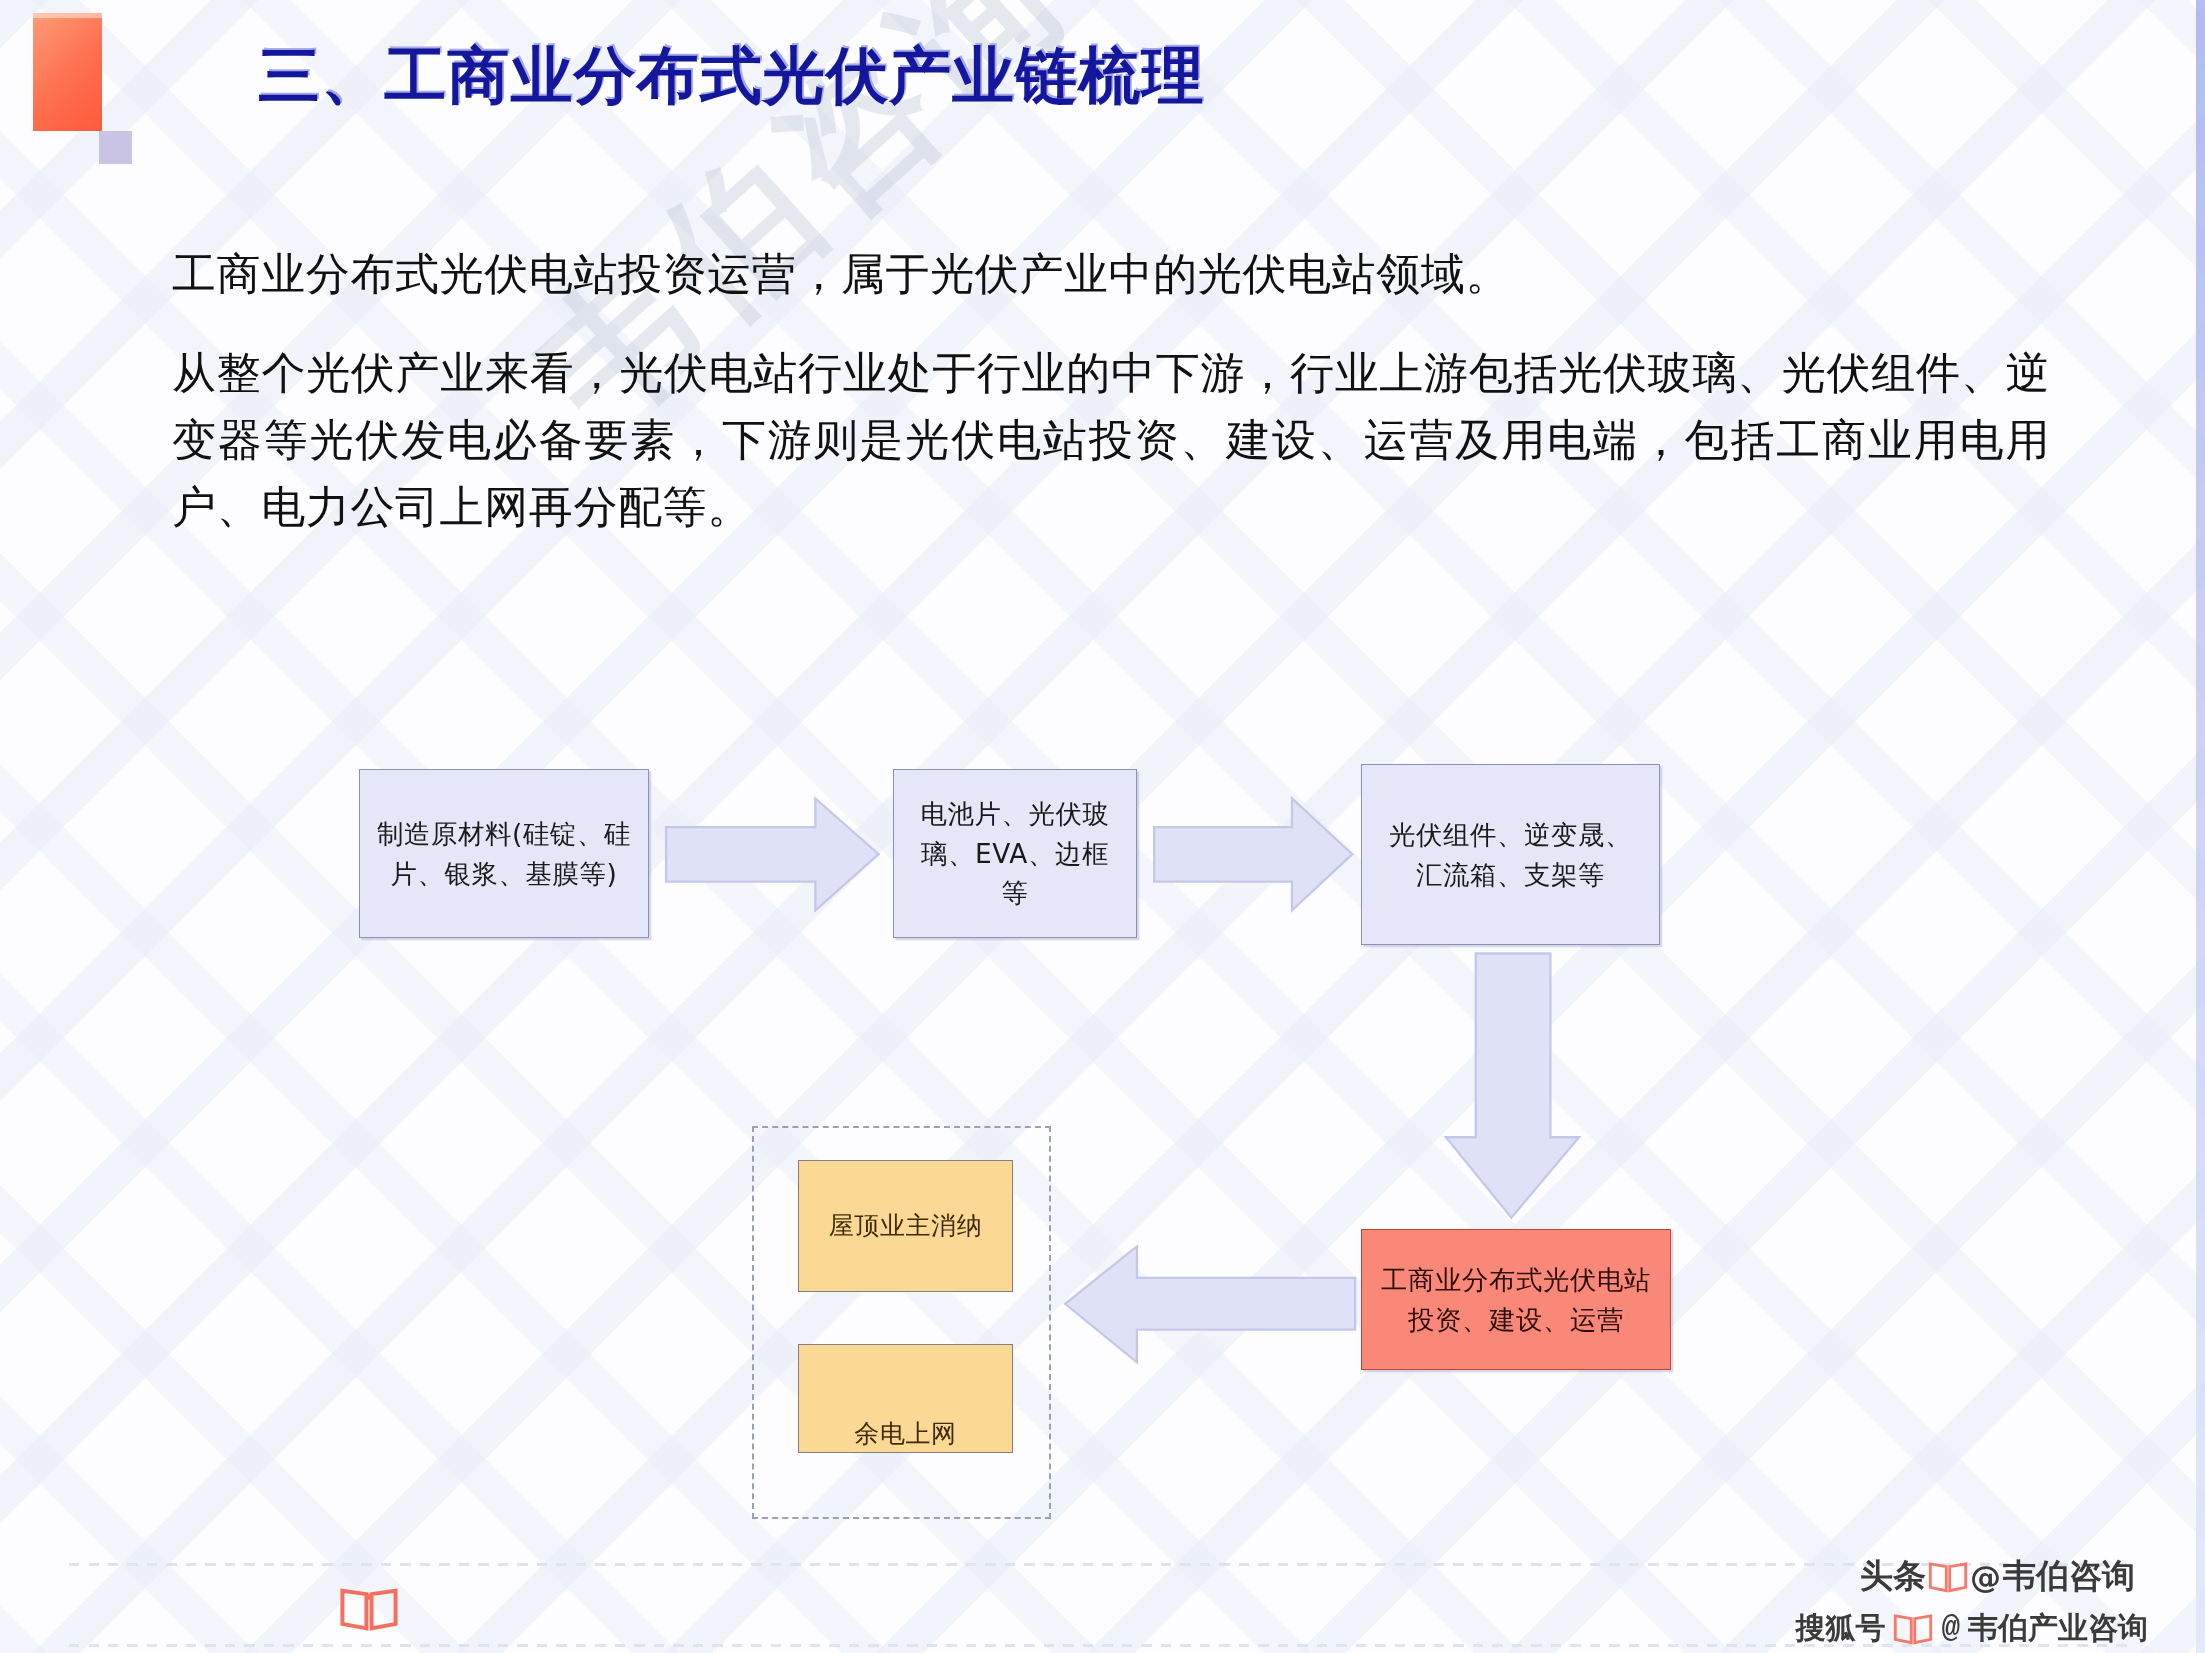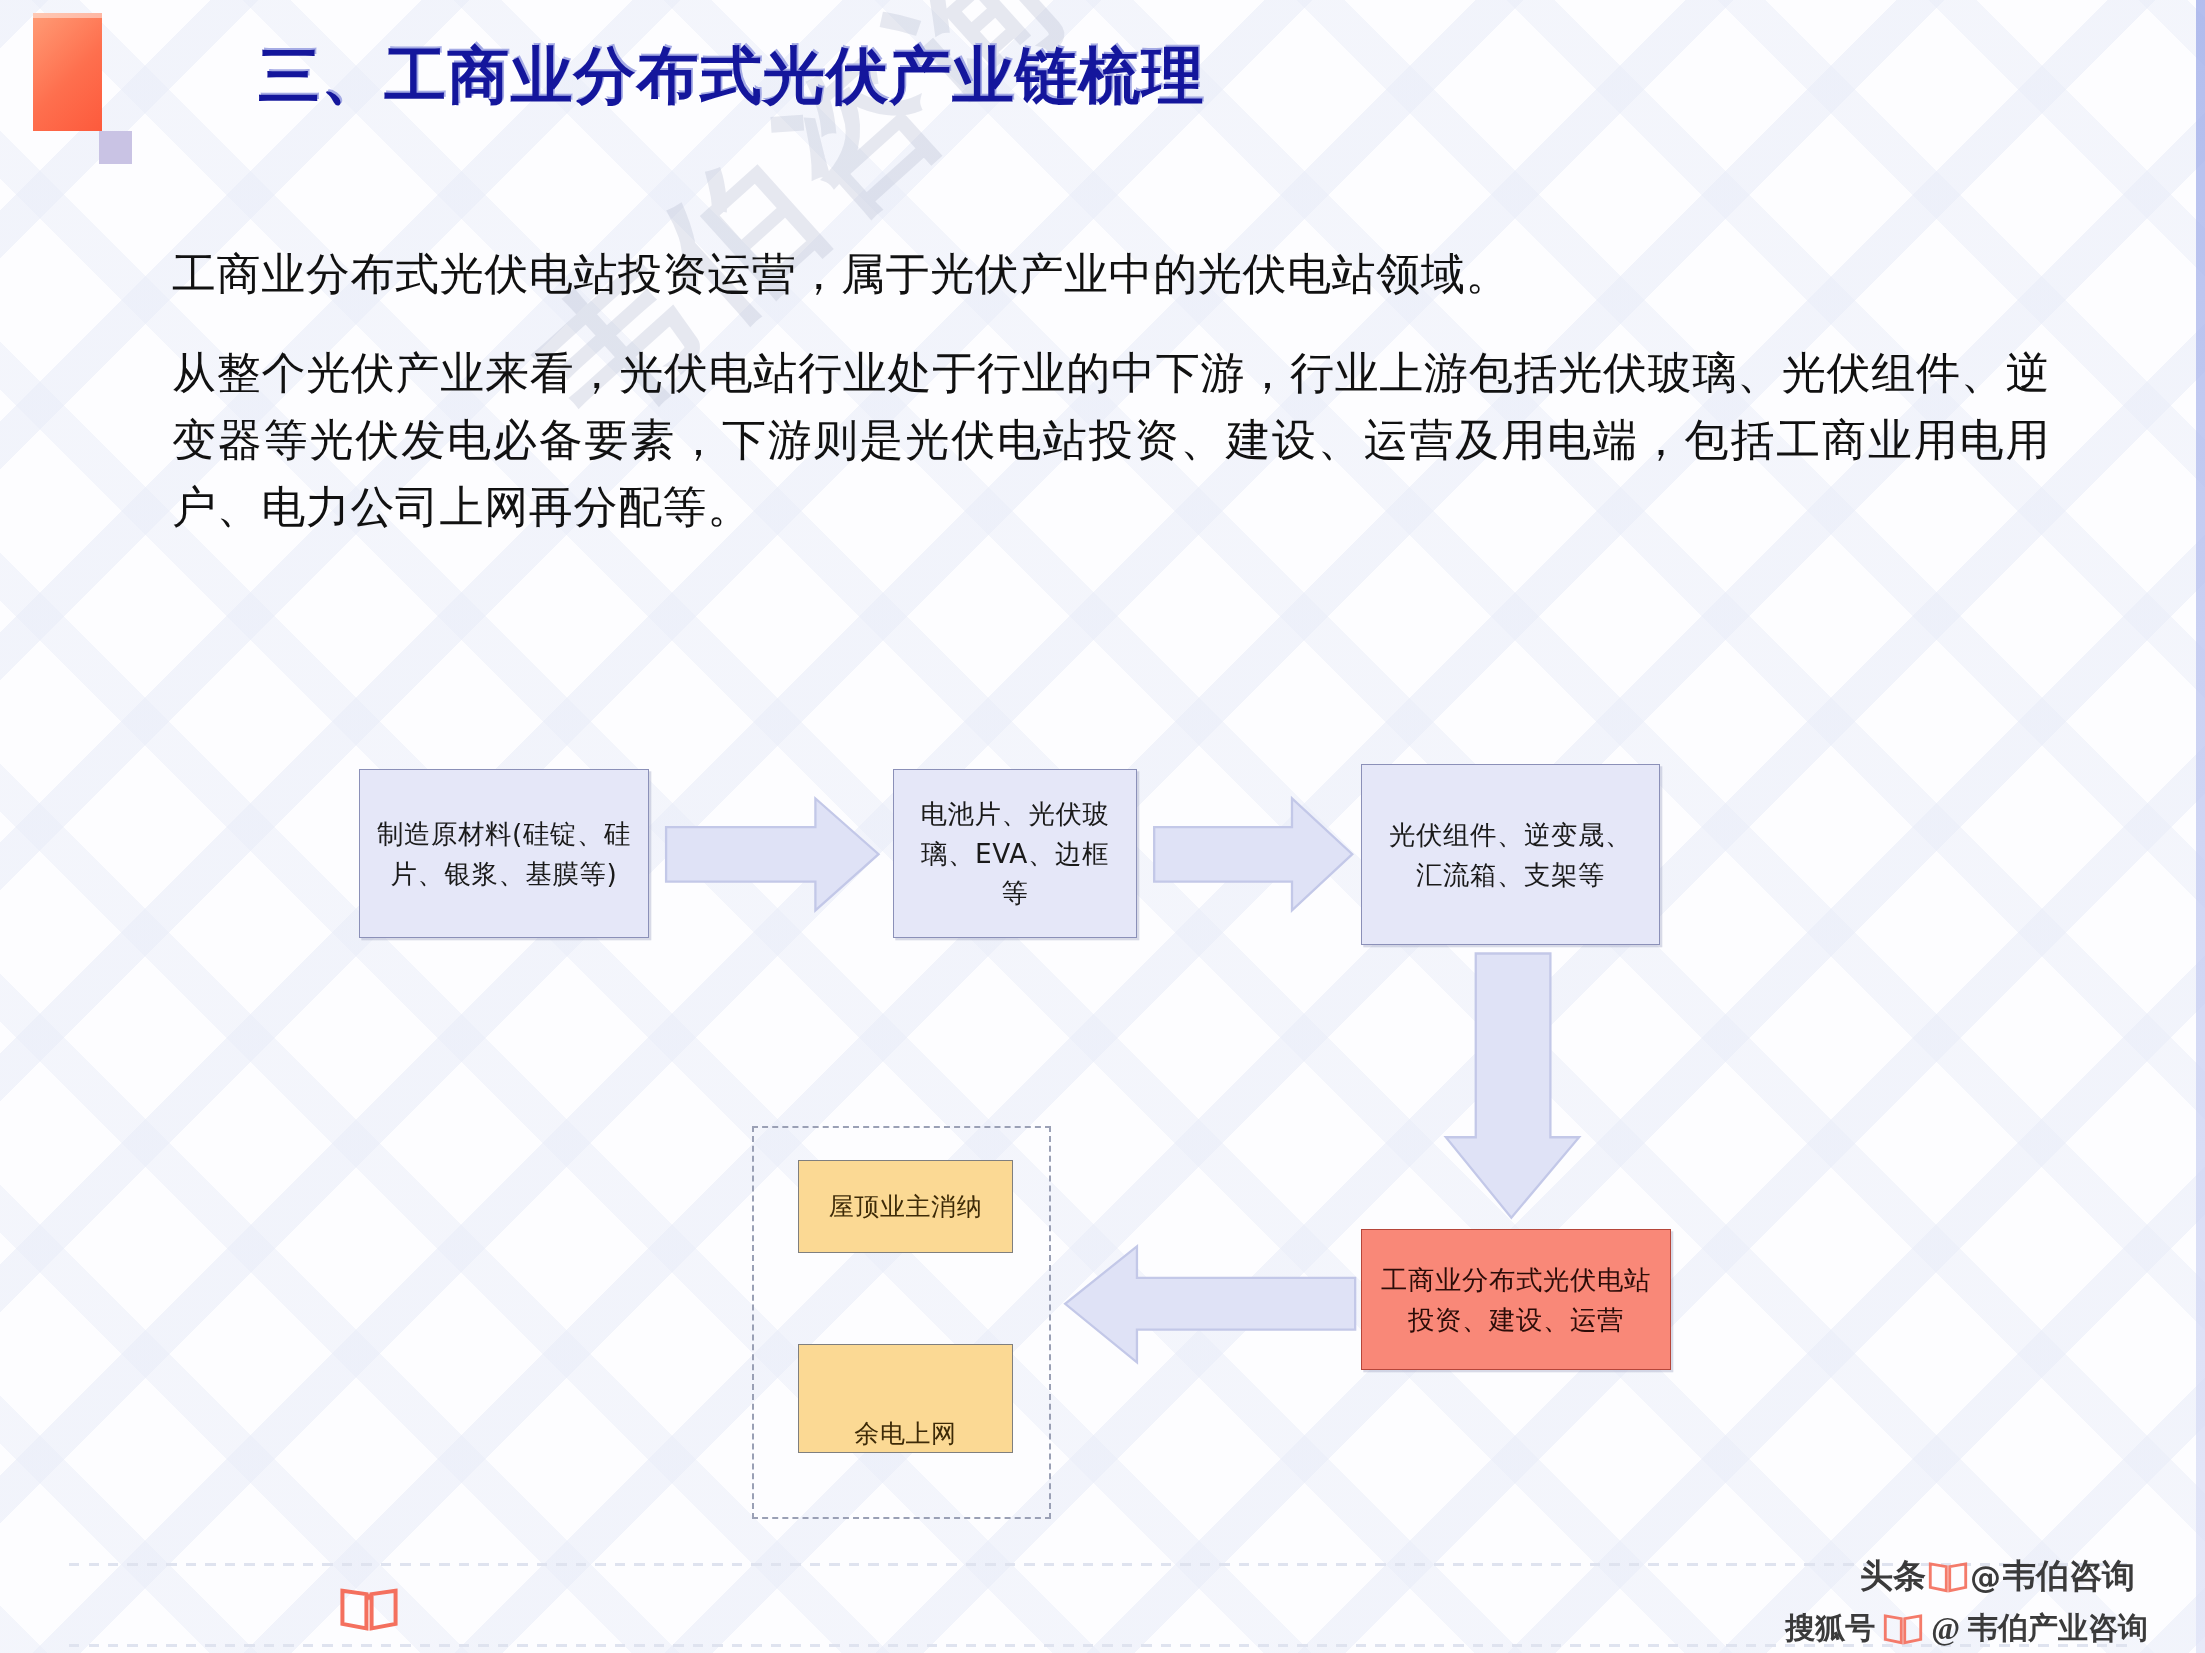--- a/index.html
+++ b/index.html
@@ -75,21 +75,21 @@
 
   .n1{left:359px;top:34px;width:290px;height:169px;}
   .n2{left:893px;top:34px;width:244px;height:169px;}
   .n3{left:1361px;top:29px;width:299px;height:181px;}
   .n-red{left:1361px;top:494px;width:310px;height:141px;}
 
   .dashed-group{
     position:absolute;left:752px;top:391px;width:299px;height:393px;
     border:2.3px dashed #9aa0b5;box-sizing:border-box;background:transparent;
   }
-  .y1{left:798px;top:425px;width:215px;height:93px;justify-content:center;}
+  .y1{left:798px;top:425px;width:215px;height:132px;justify-content:center;}
   .y2{left:798px;top:609px;width:215px;height:109px;align-items:flex-end;}
 
   
   .arrows{position:absolute;left:0;top:0;width:2205px;height:793px;pointer-events:none;}
 
   
   .wm{
     position:absolute;color:rgba(180,186,205,.30);
     font-family:"DejaVu Sans","Liberation Sans",sans-serif;
     font-weight:bold;white-space:nowrap;pointer-events:none;user-select:none;
@@ -118,21 +118,21 @@
   .brand-tt{
     position:absolute;right:70px;top:1554px;
     display:flex;align-items:center;gap:2px;
     font-family:"DejaVu Sans","Liberation Sans",sans-serif;
     font-size:33px;font-weight:bold;color:#2b2b2b;white-space:nowrap;
     opacity:.92;
   }
   .brand-sohu{
     position:absolute;right:57px;top:1608px;
     display:flex;align-items:center;gap:8px;
-    font-family:Liberation Serif, serif;
+    font-family:Liberation Mono, monospace;
     font-size:30px;font-weight:bold;color:#2b2b2b;white-space:nowrap;
     opacity:.92;
   }
   .mini-book{width:40px;height:32px;flex:none;}
   .at{font-size:31px;font-weight:bold;}
   .edge-accent{
     position:absolute;right:0;top:0;width:9.2px;height:1654px;
     background:linear-gradient(180deg,#9aa8e8 0%,#b9c2ef 40%,#dfe3f7 100%);
     opacity:.75;
   }

